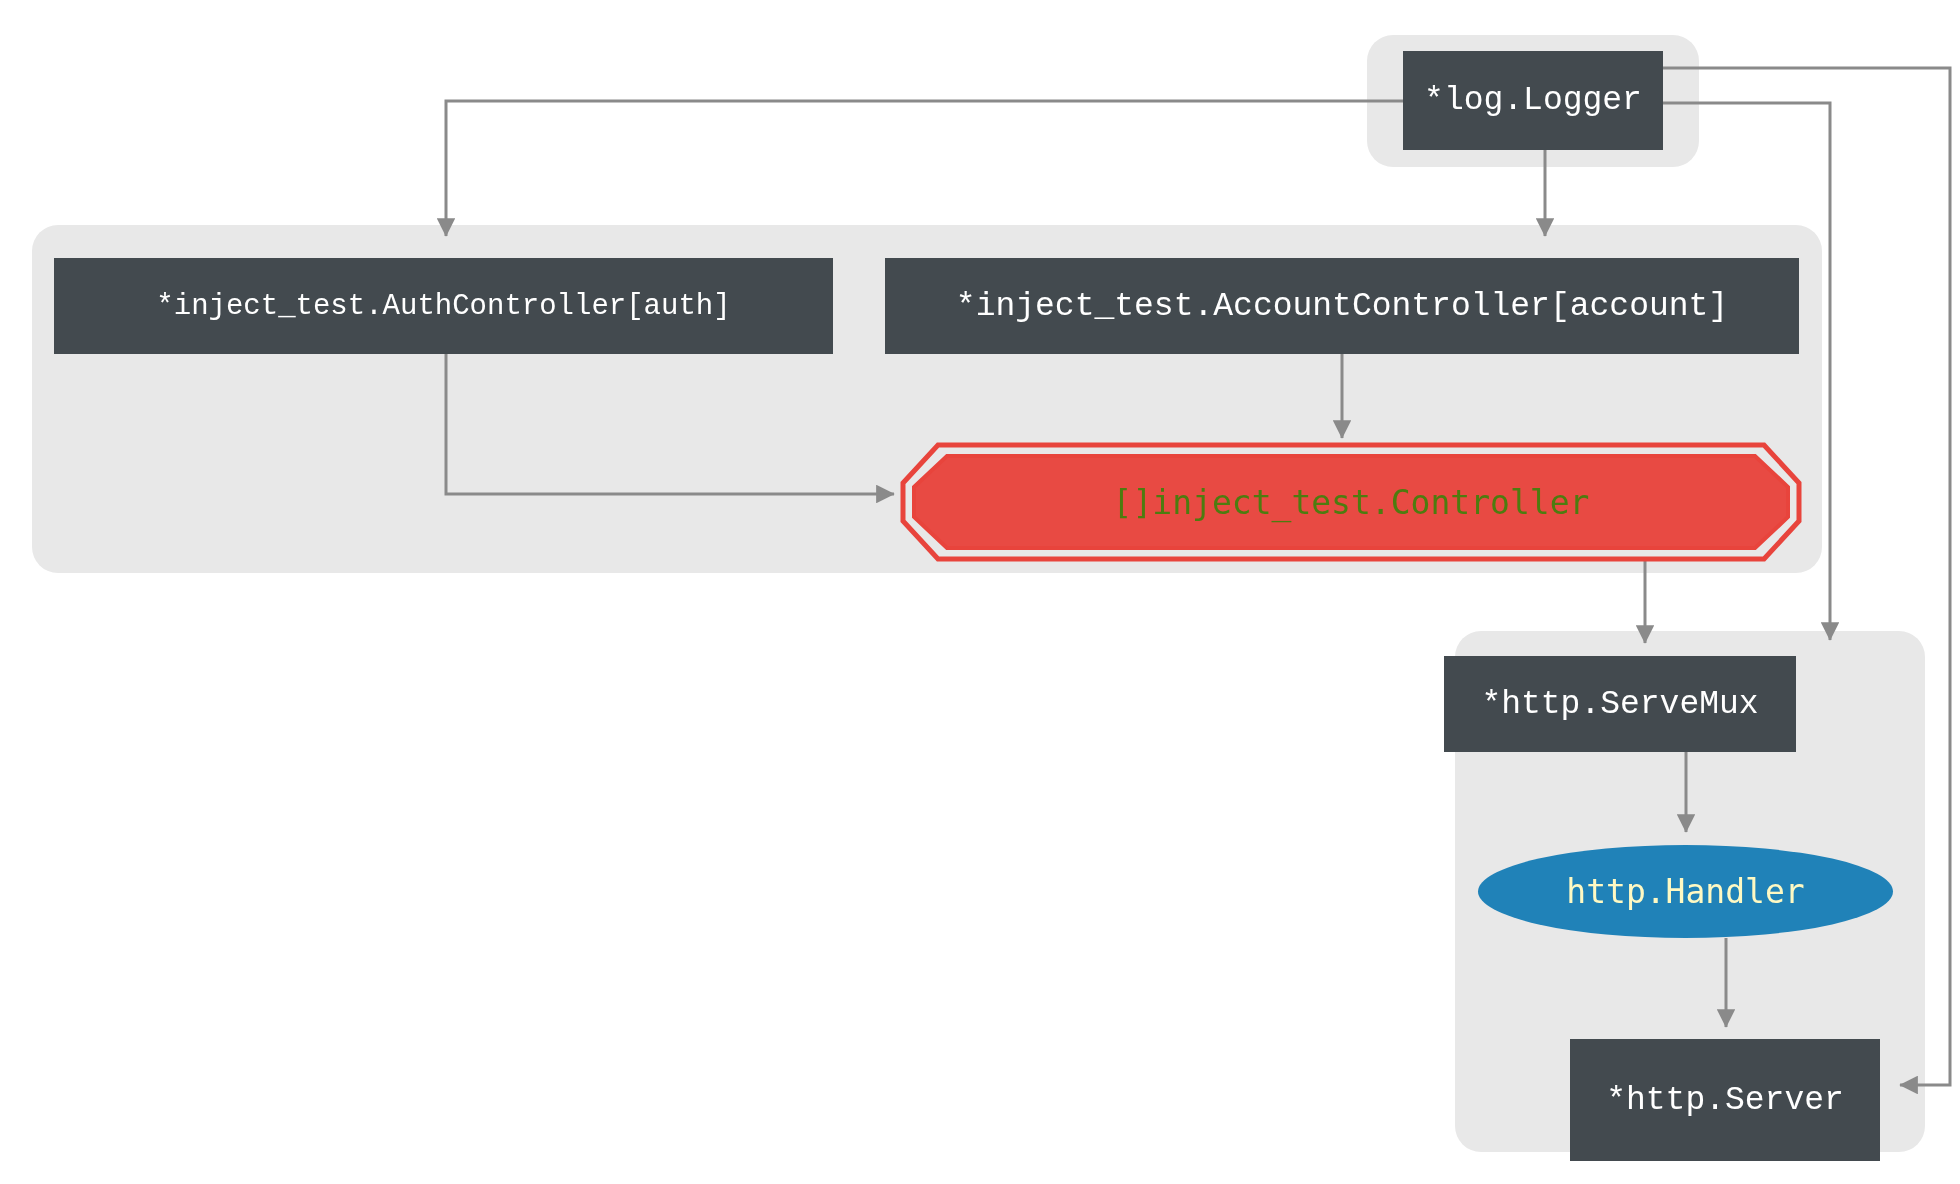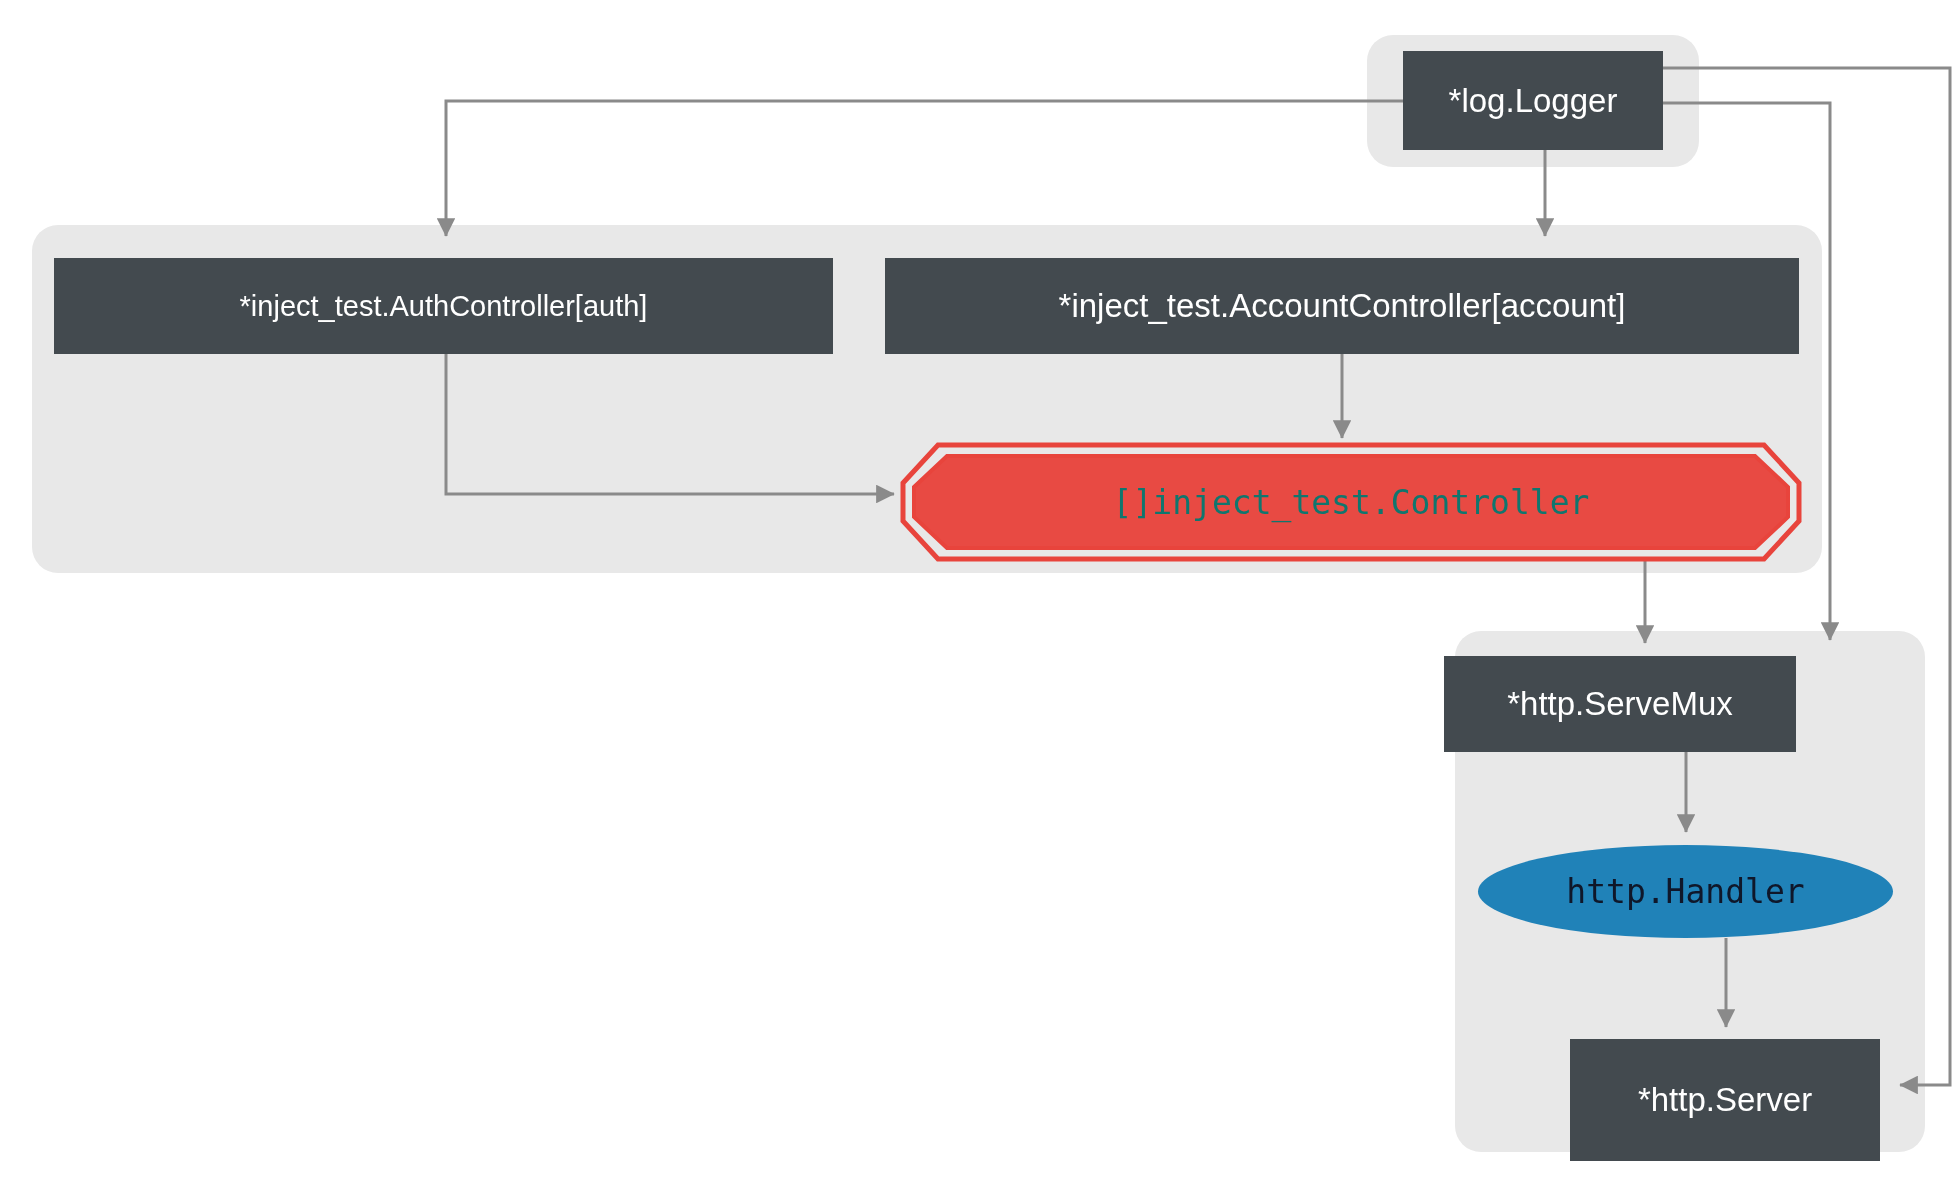--- a/index.html
+++ b/index.html
@@ -32,49 +32,49 @@
     box-sizing: border-box;
   }
   .node-box {
     position: absolute;
     background: #434a4f;
     color: #ffffff;
     display: flex;
     align-items: center;
     justify-content: center;
     box-sizing: border-box;
-    font-family: Liberation Sans, sans-serif;
+    font-family: Liberation Mono, monospace;
     white-space: nowrap;
     letter-spacing: 0px;
   }
   .node-ellipse {
     position: absolute;
     background: #2082b8;
-    color: #0f172a;
+    color: #fef9c3;
     border-radius: 50%;
     display: flex;
     align-items: center;
     justify-content: center;
     box-sizing: border-box;
     font-family: "DejaVu Sans Mono", monospace;
     white-space: nowrap;
   }
   .node-octagon {
     position: absolute;
   }
   .node-octagon .oct-label {
     position: absolute;
     left: 0;
     top: 0;
     width: 100%;
     height: 100%;
     display: flex;
     align-items: center;
     justify-content: center;
-    color: #0f766e;
+    color: #4d7c0f;
     font-family: "DejaVu Sans Mono", monospace;
     white-space: nowrap;
     pointer-events: none;
   }
 </style>
 </head>
 <body>
 
 <div id="canvas">
 

